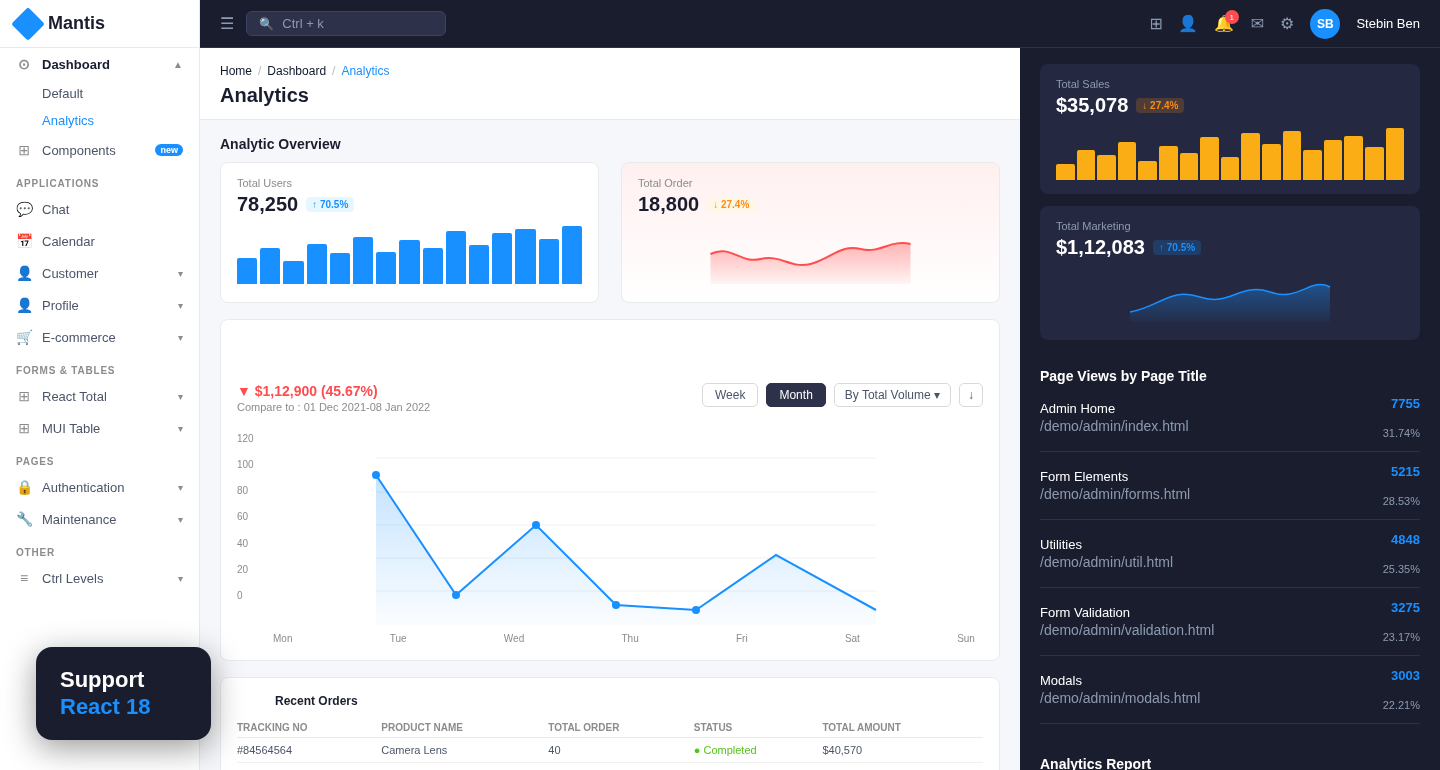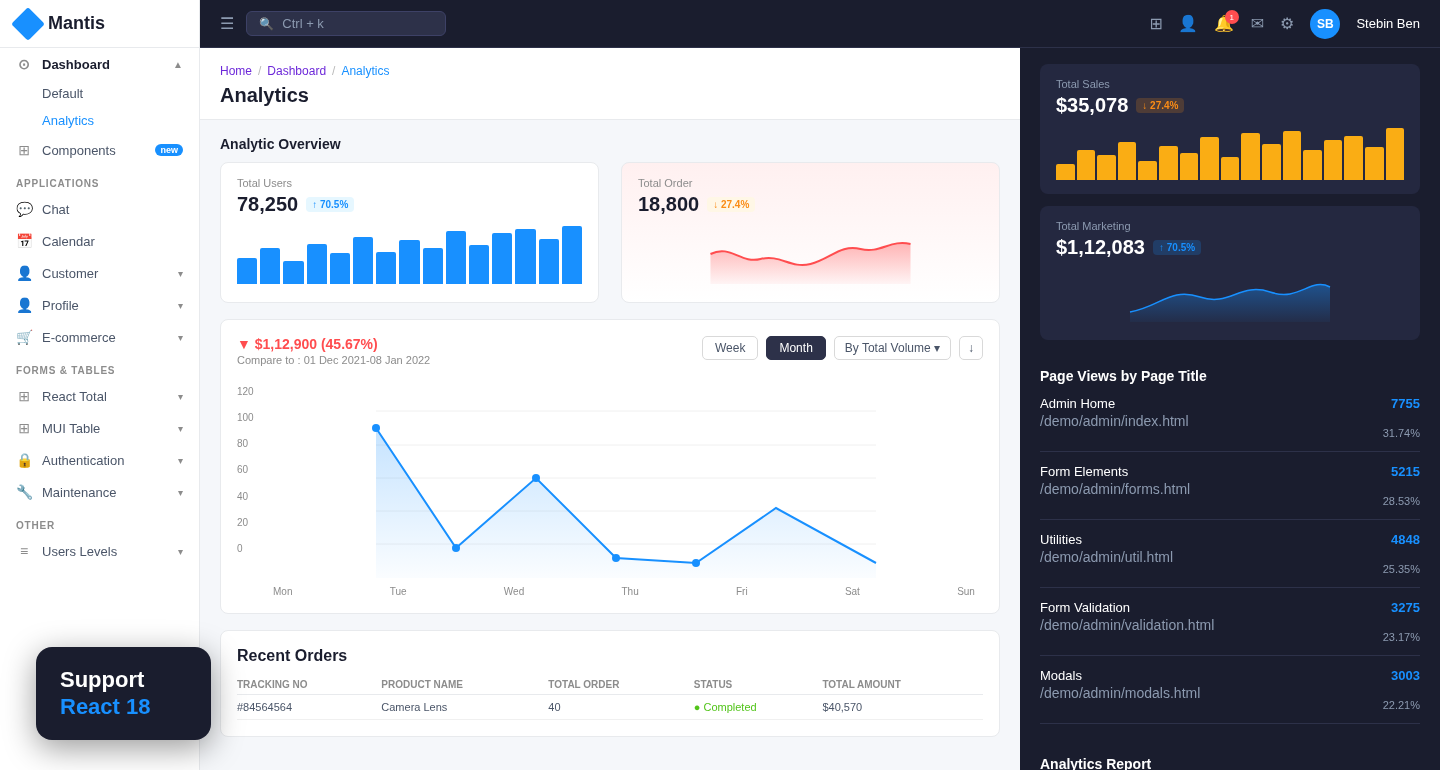--- a/index.html
+++ b/index.html
@@ -37,72 +37,72 @@
     .topbar-username { color: #fff; font-size: 13px; font-weight: 500; }
 
     
     .content-split { flex: 1; display: flex; overflow: hidden; }
     .content-light { flex: 1; background: #f5f7fa; overflow-y: auto; padding: 0; }
     .content-dark { width: 420px; background: #1a1d2e; overflow-y: auto; }
 
     
     .page-header { padding: 16px 20px 0; background: #fff; border-bottom: 1px solid #e8eaed; }
     .breadcrumb { display: flex; align-items: center; gap: 6px; font-size: 12px; color: #8c8c8c; margin-bottom: 6px; }
-    .breadcrumb a { color: #6d28d9; text-decoration: none; }
+    .breadcrumb a { color: #0f172a; text-decoration: none; }
     .breadcrumb .sep { color: #bbb; }
     .breadcrumb .current { color: #1890ff; }
     .page-title { font-size: 20px; font-weight: 600; color: #1a1d2e; padding-bottom: 12px; }
 
     
     .section-title { font-size: 14px; font-weight: 600; color: #1a1d2e; padding: 16px 20px 10px; }
 
     
     .stat-cards { display: flex; gap: 22px; padding: 0 20px 16px; }
     .stat-card { flex: 1; background: #fff; border-radius: 8px; padding: 14px 16px; border: 1px solid #e8eaed; overflow: hidden; }
     .stat-card-label { font-size: 11px; color: #8c8c8c; margin-bottom: 4px; }
     .stat-card-value { font-size: 20px; font-weight: 700; color: #1a1d2e; display: flex; align-items: center; gap: 8px; }
     .stat-badge-up { background: #e6f7ff; color: #1890ff; font-size: 10px; padding: 2px 6px; border-radius: 4px; font-weight: 600; }
     .stat-badge-down { background: #fff7e6; color: #fa8c16; font-size: 10px; padding: 2px 6px; border-radius: 4px; font-weight: 600; }
     .chart-bars { display: flex; align-items: flex-end; gap: 3px; height: 60px; margin-top: 8px; }
     .chart-bar { flex: 1; background: #1890ff; border-radius: 2px 2px 0 0; }
 
     
     .income-card { background: #fff; border-radius: 8px; margin: 0 20px 16px; border: 1px solid #e8eaed; padding: 16px; }
-    .income-header { display: flex; align-items: flex-start; justify-content: space-between; margin-bottom: 12px; }
+    .income-header { display: flex; align-items: flex-start; justify-content: space-between; margin-bottom: 12px; margin-top: 47px; }
     .income-stat { font-size: 14px; font-weight: 600; color: #ff4d4f; display: flex; align-items: center; gap: 4px; }
     .income-stat-sub { font-size: 11px; color: #8c8c8c; margin-top: 2px; }
     .income-controls { display: flex; align-items: center; gap: 8px; }
     .btn-tab { padding: 4px 12px; border-radius: 5px; font-size: 12px; border: 1px solid #d9d9d9; background: #fff; cursor: pointer; color: #4a5568; }
     .btn-tab.active { background: #2d3149; color: #fff; border-color: #2d3149; }
     .btn-select { padding: 4px 10px; border-radius: 5px; font-size: 12px; border: 1px solid #d9d9d9; background: #fff; cursor: pointer; color: #4a5568; display: flex; align-items: center; gap: 4px; }
     .btn-icon { padding: 4px 8px; border-radius: 5px; font-size: 12px; border: 1px solid #d9d9d9; background: #fff; cursor: pointer; color: #4a5568; }
     .y-axis-labels { position: absolute; left: 0; top: 0; bottom: 20px; display: flex; flex-direction: column; justify-content: space-between; padding: 8px 0; }
     .y-label { font-size: 10px; color: #8c8c8c; }
     .x-axis-labels { display: flex; justify-content: space-between; padding: 4px 8px 0; }
     .x-label { font-size: 10px; color: #8c8c8c; }
 
     
     .recent-orders { background: #fff; border-radius: 8px; margin: 0 20px 16px; border: 1px solid #e8eaed; padding: 16px; }
-    .recent-orders-title { font-size: 16px; font-weight: 600; color: #1a1d2e; margin-bottom: 10px; }
+    .recent-orders-title { font-size: 12px; font-weight: 600; color: #1a1d2e; margin-bottom: 10px; margin-left: 38px; }
     .orders-table { width: 100%; border-collapse: collapse; font-size: 11px; }
     .orders-table th { text-align: left; color: #8c8c8c; font-weight: 600; padding: 4px 0; border-bottom: 1px solid #e8eaed; text-transform: uppercase; font-size: 10px; }
     .orders-table td { padding: 6px 0; color: #4a5568; border-bottom: 1px solid #f0f0f0; }
 
     
     .dark-section { padding: 16px 20px; }
     .dark-title { font-size: 14px; font-weight: 600; color: #fff; margin-bottom: 0; }
     .dark-stat-card { background: #242840; border-radius: 8px; padding: 14px 16px; margin-bottom: 12px; overflow: hidden; }
     .dark-stat-label { font-size: 11px; color: #8c9ab0; margin-bottom: 4px; }
     .dark-stat-value { font-size: 20px; font-weight: 700; color: #fff; display: flex; align-items: center; gap: 8px; }
     .dark-badge-up { background: rgba(24,144,255,0.2); color: #1890ff; font-size: 10px; padding: 2px 6px; border-radius: 4px; font-weight: 600; }
     .dark-badge-down { background: rgba(250,140,22,0.2); color: #fa8c16; font-size: 10px; padding: 2px 6px; border-radius: 4px; font-weight: 600; }
 
     
     .page-views { padding: 0 20px 16px; }
-    .pv-item { display: flex; align-items: flex-start; justify-content: space-between; padding: 12px 0; border-bottom: 1px solid #2d3149; }
+    .pv-item { display: flex; align-items: center; justify-content: space-between; padding: 12px 0; border-bottom: 1px solid #2d3149; }
     .pv-left { }
     .pv-title { font-size: 13px; font-weight: 500; color: #fff; }
     .pv-url { font-size: 14px; color: #8c9ab0; margin-top: 2px; }
     .pv-right { text-align: right; }
     .pv-count { font-size: 13px; font-weight: 600; color: #1890ff; }
     .pv-pct { font-size: 11px; color: #8c9ab0; margin-top: 16px; }
 
     
     .analytics-report-title { padding: 16px 20px 4px; font-size: 14px; font-weight: 600; color: #fff; }
 
@@ -194,20 +194,21 @@
     <span class="si-chevron">▾</span>
   </div>
   <div class="sidebar-item">
     <div class="si-left">
       <span class="si-icon">⊞</span>
       <span>MUI Table</span>
     </div>
     <span class="si-chevron">▾</span>
   </div>
 
+  <div class="sidebar-section-label">Pages</div>
 
   <div class="sidebar-item">
     <div class="si-left">
       <span class="si-icon">🔒</span>
       <span>Authentication</span>
     </div>
     <span class="si-chevron">▾</span>
   </div>
   <div class="sidebar-item">
     <div class="si-left">
@@ -215,21 +216,21 @@
       <span>Maintenance</span>
     </div>
     <span class="si-chevron">▾</span>
   </div>
 
   <div class="sidebar-section-label">Other</div>
 
   <div class="sidebar-item">
     <div class="si-left">
       <span class="si-icon">≡</span>
-      <span>Users Levels</span>
+      <span>Ctrl Levels</span>
     </div>
     <span class="si-chevron">▾</span>
   </div>
 </div>
 
 <div class="main">
 
   <div class="topbar">
     <div class="topbar-left">
       <span class="topbar-icon">☰</span>

